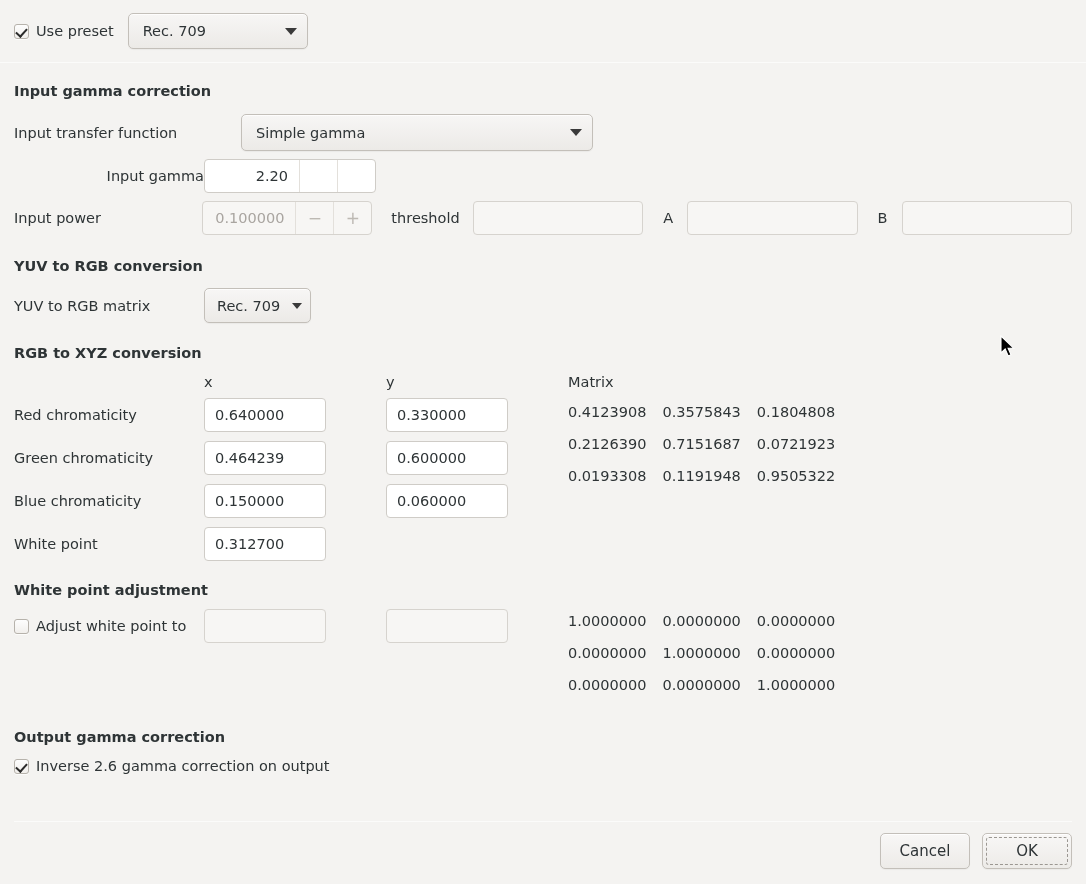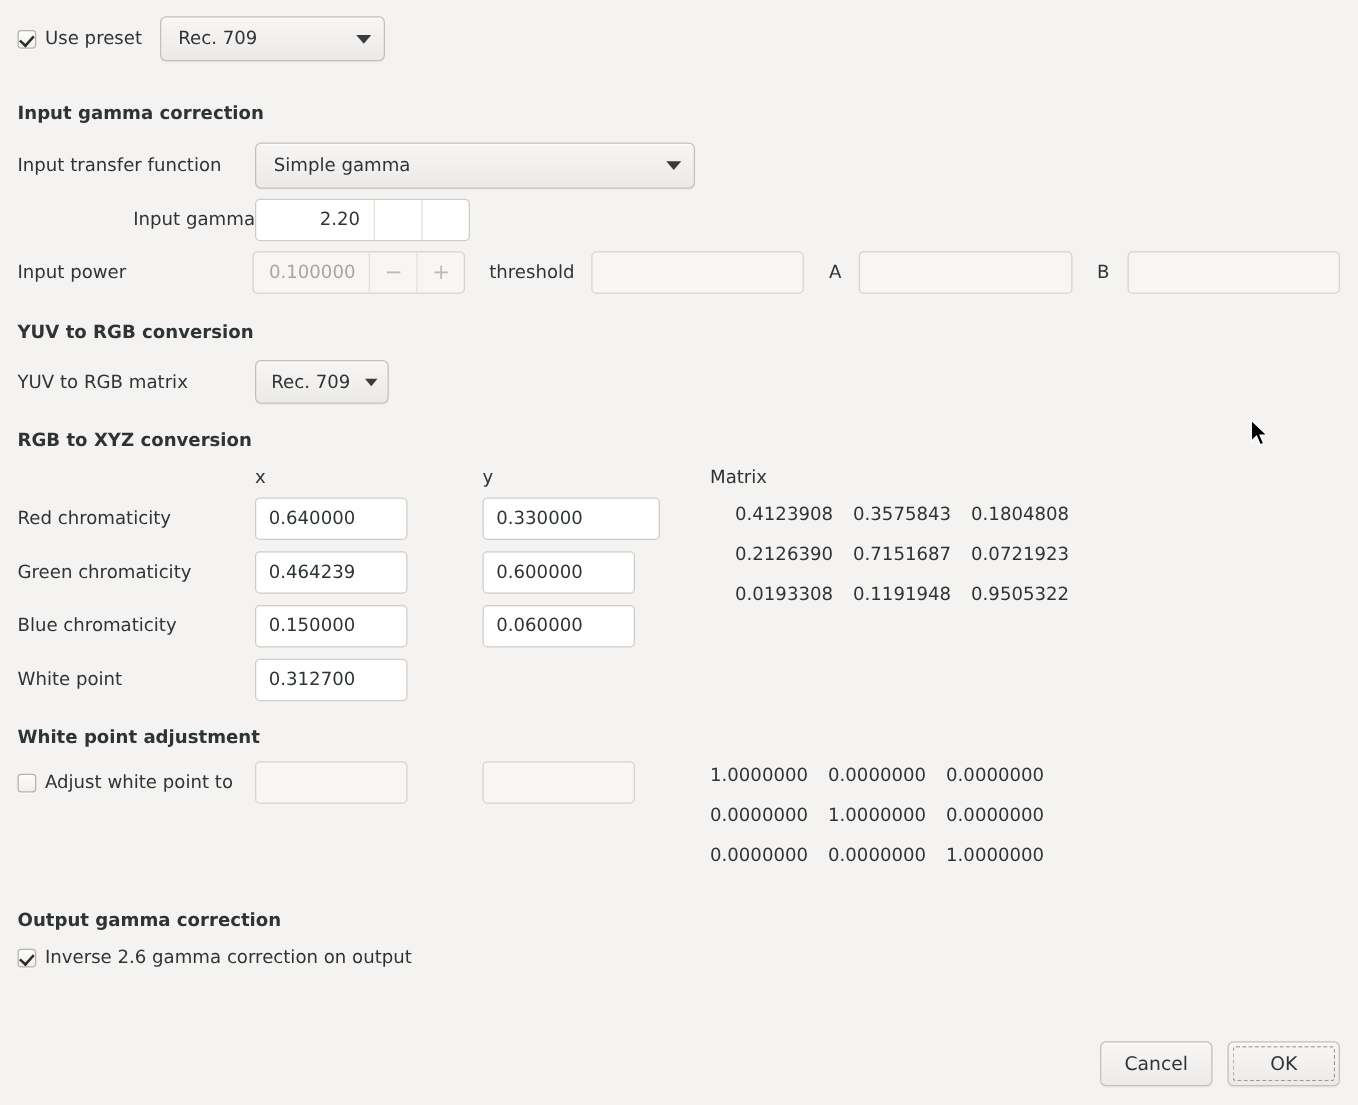--- a/index.html
+++ b/index.html
@@ -74,21 +74,21 @@
     cursor: default;
   }
   .combo .caret {
     width: 0; height: 0;
     border-left: 6px solid transparent;
     border-right: 6px solid transparent;
     border-top: 7px solid #3a3a3a;
     margin-left: 18px;
   }
   .combo-preset { width: 180px; }
-  .combo-tf { width: 352px; height: 37px; }
+  .combo-tf { width: 352px; height: 37px; margin-left: 37px; }
   .combo-yuv { height: 35px; padding: 0 8px 0 12px; }
   .combo-yuv .caret { margin-left: 12px; border-left-width:5px; border-right-width:5px; border-top-width:6px;}
 
   
   .content { padding: 0 14px; }
   .section-title {
     font-weight: bold;
     font-size: 14.5px;
     color: #2e3436;
     margin: 0;
@@ -274,21 +274,21 @@
       <div class="lbl" style="width:182px;">x</div>
       <div class="lbl" style="width:182px;">y</div>
       <div class="matrix-label">Matrix</div>
     </div>
 
     <div style="display:flex;align-items:flex-start;margin-top:8px;">
       <div style="flex:0 0 auto;">
         <div class="row" style="margin-bottom:9px;">
           <div class="lbl" style="width:190px;">Red chromaticity</div>
           <div class="entry" style="width:122px;">0.640000</div>
-          <div class="entry" style="width:142px;margin-left:60px;">0.330000</div>
+          <div class="entry" style="width:122px;margin-left:60px;">0.330000</div>
         </div>
         <div class="row" style="margin-bottom:9px;">
           <div class="lbl" style="width:190px;">Green chromaticity</div>
           <div class="entry" style="width:122px;">0.464239</div>
           <div class="entry" style="width:122px;margin-left:60px;">0.600000</div>
         </div>
         <div class="row" style="margin-bottom:9px;">
           <div class="lbl" style="width:190px;">Blue chromaticity</div>
           <div class="entry" style="width:122px;">0.150000</div>
           <div class="entry" style="width:122px;margin-left:60px;">0.060000</div>

